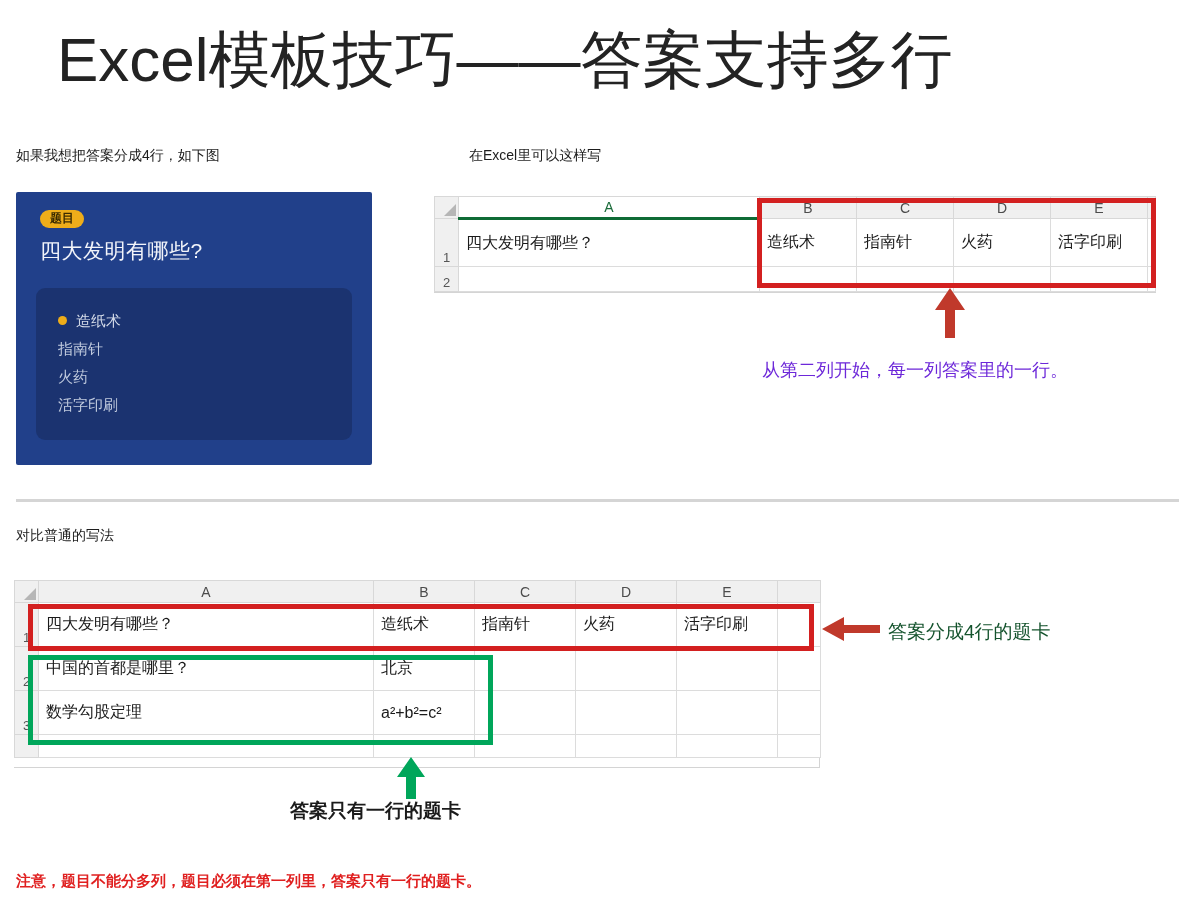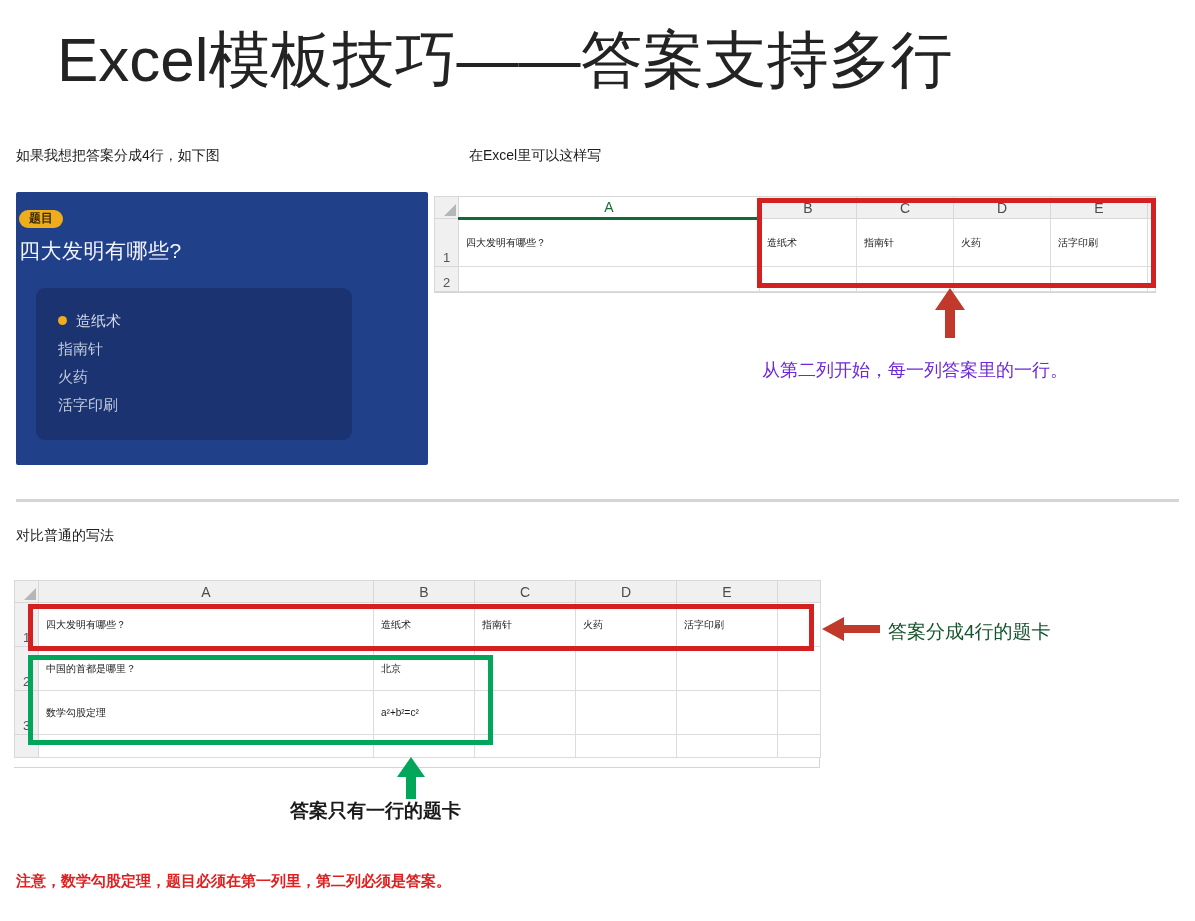--- a/index.html
+++ b/index.html
@@ -35,24 +35,24 @@
     white-space: nowrap;
   }
   #caption-left  { left: 16px;  top: 147px; }
   #caption-right { left: 447px; top: 147px; margin-left: 22px; }
   #caption-compare { left: 16px; top: 527px; }
 
   
   #question-card {
     position: absolute;
     left: 16px; top: 192px;
-    width: 412px; height: 273px;
+    width: 356px; height: 273px;
     background: #21408a;
     border-radius: 2px;
-    padding: 16px 20px 0 3px;
+    padding: 16px 20px 0 24px;
   }
   #card-badge {
     display: inline-block;
     background: #eead1a;
     color: #3a2a00;
     font-size: 12px;
     font-weight: bold;
     border-radius: 9px;
     padding: 2px 10px 3px 10px;
     line-height: 1.1;
@@ -98,21 +98,21 @@
   }
   .sheet table {
     border-collapse: collapse;
     table-layout: fixed;
     width: 100%;
   }
   .sheet th, .sheet td {
     border: 1px solid #dcdcdc;
     padding: 0;
     font-weight: normal;
-    font-size: 10px;
+    font-size: 16px;
     color: #1a1a1a;
     text-align: left;
     vertical-align: middle;
     background: #ffffff;
     overflow: hidden;
     white-space: nowrap;
   }
   .sheet thead th {
     background: #f0f0f0;
     color: #4c4c4c;
@@ -404,13 +404,13 @@
 
 <div class="arrow" id="arrow-left-red">
   <svg width="58" height="26" viewBox="0 0 58 26">
     <polygon points="0,13 22,1 22,9 58,9 58,17 22,17 22,25" fill="#c0392b"></polygon>
   </svg>
 </div>
 
 <div id="note-red-arrow">答案分成4行的题卡</div>
 <div id="note-green">答案只有一行的题卡</div>
 
-<div id="warning-text">注意，数学勾股定理，题目必须在第一列里，第二列必须是答案。</div>
+<div id="warning-text">注意，题目不能分多列，题目必须在第一列里，答案只有一行的题卡。</div>
 
 </body></html>

